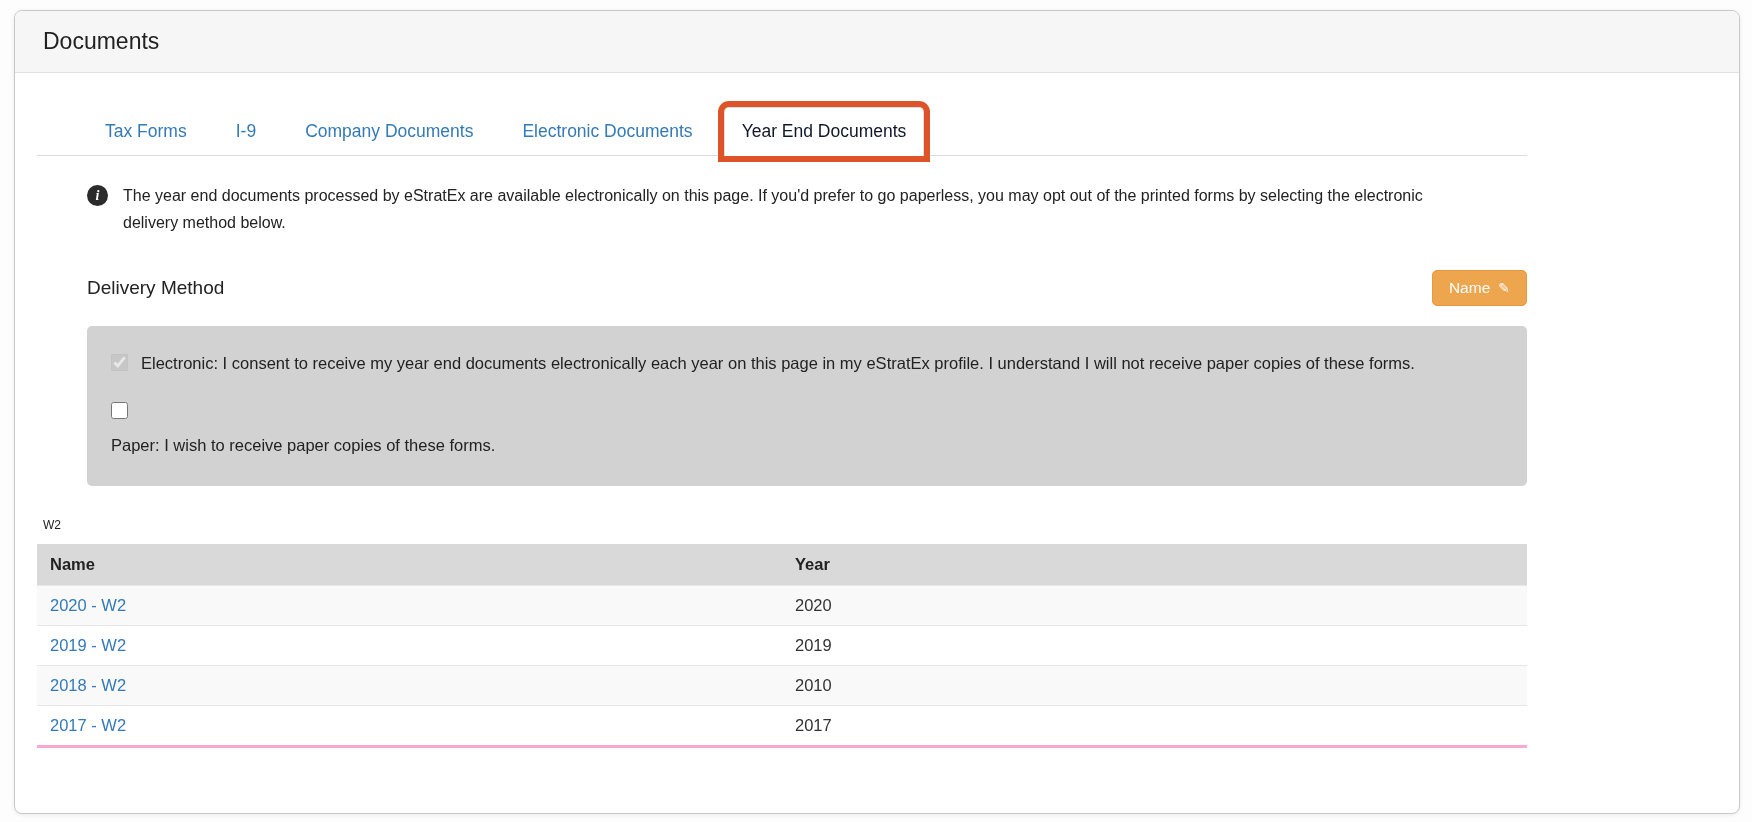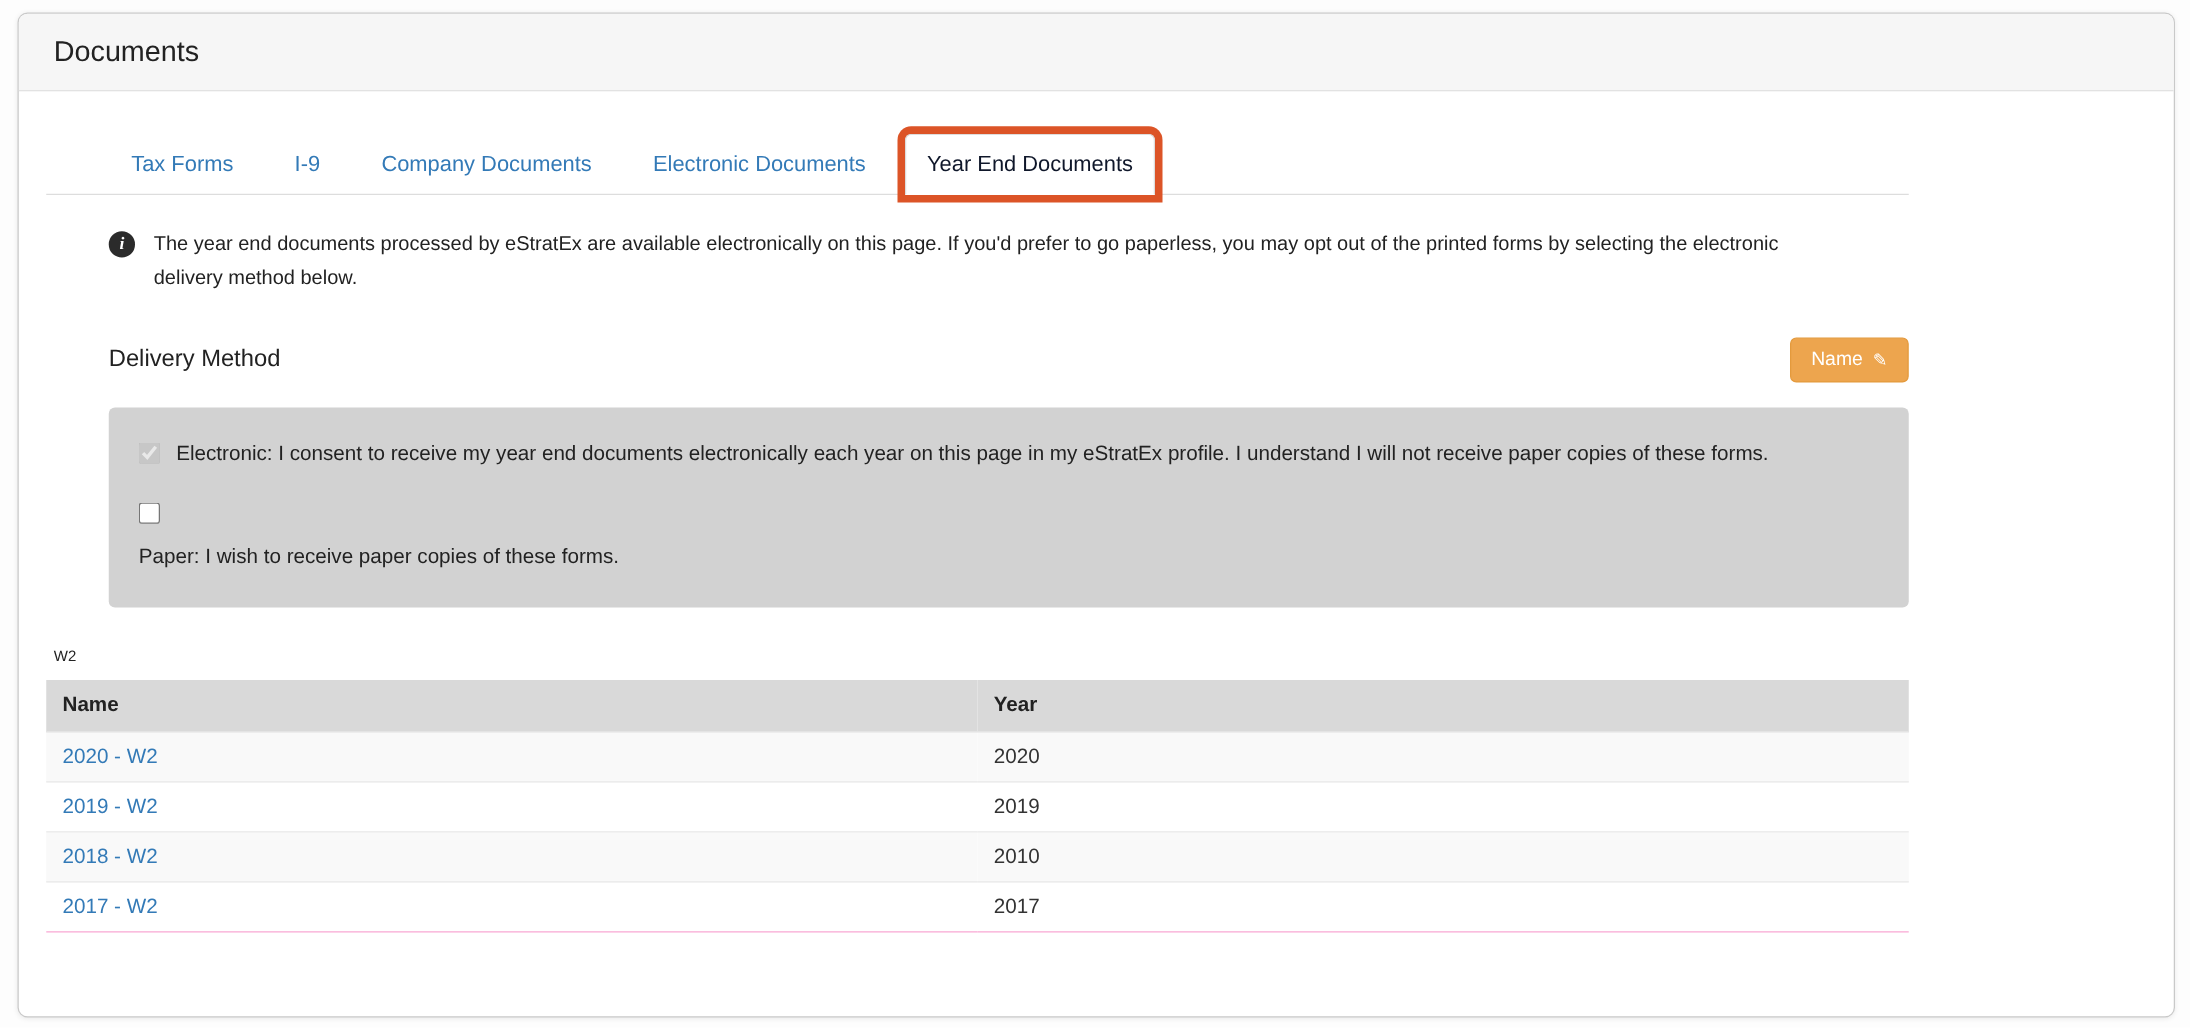--- a/index.html
+++ b/index.html
@@ -150,21 +150,21 @@
     font-weight: bold;
     color: #222;
     padding: 11px 13px;
   }
   .w2-table th.col-name { width: 50%; }
   .w2-table tbody td {
     padding: 10px 13px;
     border-top: 1px solid #e7e7e7;
   }
   .w2-table tbody tr:nth-child(odd) { background: #f9f9f9; }
-  .w2-table tbody tr:last-child td { border-bottom: 1px solid #f9a8d4; }
+  .w2-table tbody tr:last-child td { border-bottom: 3px solid #f9a8d4; }
 
   a.doc-link {
     color: #337ab7;
     text-decoration: none;
     cursor: pointer;
   }
 </style>
 </head>
 <body>
 

